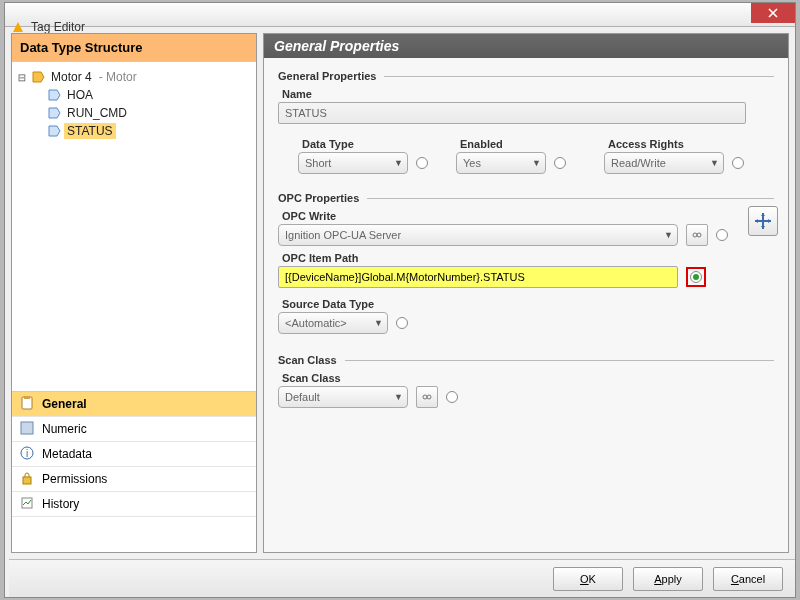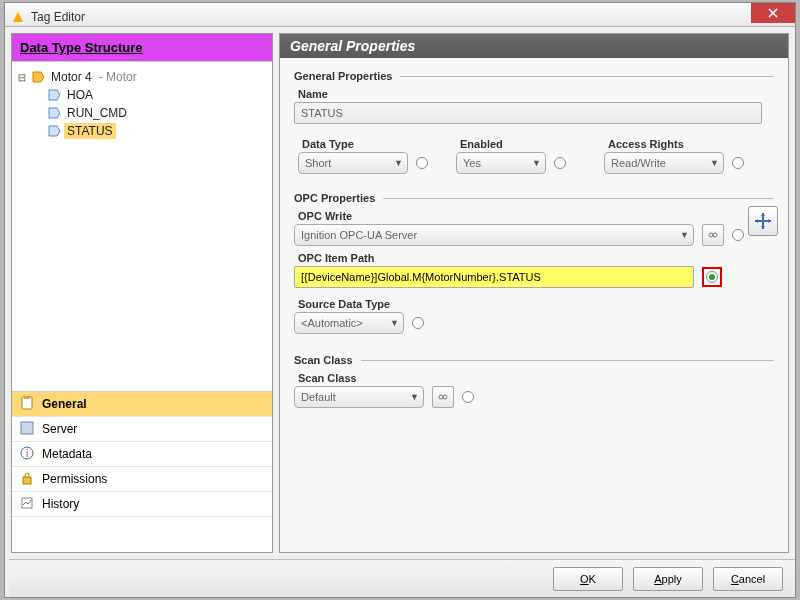--- a/index.html
+++ b/index.html
@@ -1,23 +1,23 @@
 <!DOCTYPE html>
 <html><head>
 <meta charset="utf-8">
 <style>
   * { box-sizing: border-box; font-family: Arial, sans-serif; }
   body { margin: 0; background: #b8b8b8; width: 800px; height: 600px; overflow: hidden; }
   .window { position: absolute; left: 4px; top: 2px; width: 792px; height: 596px; background: #f0f0f0; border: 1px solid #888; }
-  .titlebar { height: 24px; background: linear-gradient(#fdfdfd,#e8e8e8); border-bottom: 1px solid #b0b0b0; display: flex; align-items: center; padding: 4px 0 0 6px; font-size: 12px; color: #333; position: relative; }
+  .titlebar { height: 24px; background: linear-gradient(#fdfdfd,#e8e8e8); border-bottom: 1px solid #b0b0b0; display: flex; align-items: flex-start; padding: 17px 0 0 6px; font-size: 12px; color: #333; position: relative; }
   .titlebar .app-icon { width:14px; height:14px; margin-right:6px; }
   .close-btn { position:absolute; right:0; top:0; width:44px; height:20px; background:#c94040; color:#fff; display:flex; align-items:center; justify-content:center; font-size:12px; cursor:pointer; }
   .content { position:absolute; top:24px; left:0; right:0; bottom:38px; display:flex; }
   .left-pane { width: 262px; border:1px solid #999; margin:6px 3px 6px 6px; background:#fff; display:flex; flex-direction:column; }
-  .left-title { font-weight:bold; font-size:13px; padding:6px 8px; background:#d946ef; border-bottom:1px solid #ccc;text-decoration:underline; }
+  .left-title { font-weight:bold; font-size:13px; padding:6px 8px; background:#fdba74; border-bottom:1px solid #ccc; }
   .tree { flex:0 0 auto; height: 330px; padding:6px 4px; font-size:12px; color:#222; overflow:auto; border-bottom:1px solid #ccc;}
   .tree-node { display:flex; align-items:center; height:18px; }
   .tree-toggle { width:12px; text-align:center; font-size:10px; color:#555; cursor:pointer; }
   .tree-icon { width:14px; height:14px; margin:0 3px; display:inline-flex; align-items:center; justify-content:center; }
   .tag-yellow { color:#d89a00; }
   .tag-blue { color:#4a80c8; }
   .tree-label { padding:1px 3px; }
   .tree-label.sel { background:#ffd877; }
   .tree-type { color:#888; margin-left:4px; }
   .left-tabs { flex:1; overflow:auto; }
@@ -34,21 +34,21 @@
   .inp { height:22px; border:1px solid #aaa; border-radius:2px; background:linear-gradient(#f4f4f4,#eaeaea); padding:2px 6px; font-size:11px; color:#666; }
   .inp.wide { width:468px; }
   .inp.yellow { background:#ffff66; color:#000; }
   .sel-box { height:22px; border:1px solid #aaa; border-radius:4px; background:linear-gradient(#fdfdfd,#e6e6e6); display:flex; align-items:center; justify-content:space-between; padding:0 4px 0 6px; font-size:11px; color:#666; }
   .sel-box .arrow { font-size:9px; color:#555; }
   .radio { width:12px; height:12px; border:1px solid #888; border-radius:50%; background:#fff; display:inline-block; }
   .radio.on::after { content:""; display:block; width:6px; height:6px; background:#2aa02a; border-radius:50%; margin:2px; }
   .icon-btn { width:22px; height:22px; border:1px solid #aaa; border-radius:2px; background:linear-gradient(#fff,#e6e6e6); display:inline-flex; align-items:center; justify-content:center; cursor:pointer; }
   .plus-btn { position:absolute; right:10px; top:172px; width:30px; height:30px; border:1px solid #999; border-radius:3px; background:linear-gradient(#fff,#e6e6e6); display:flex; align-items:center; justify-content:center; cursor:pointer; }
   .red-frame { border:2px solid #d00; padding:2px; display:inline-flex; }
-  .col3 { display:grid; grid-template-columns: 150px 140px 170px; gap:8px; margin-left:4px; }
+  .col3 { display:grid; grid-template-columns: 150px 140px 170px; gap:8px; margin-left:20px; }
   .footer { position:absolute; left:4px; right:0; bottom:0; height:38px; background:linear-gradient(#f5f5f5,#e6e6e6); border-top:1px solid #bbb; display:flex; align-items:center; justify-content:flex-end; padding:0 12px; gap:10px; }
   .btn { min-width:70px; height:24px; border:1px solid #999; border-radius:2px; background:linear-gradient(#fff,#e4e4e4); font-size:11px; cursor:pointer; }
   .btn u { text-decoration: underline; }
 </style>
 </head>
 <body>
 
 <div class="window">
   <div class="titlebar">
     <span class="app-icon">
@@ -111,21 +111,21 @@
           <span class="ticon"><svg width="14" height="14">
                 <rect x="2" y="1" width="10" height="12" rx="1" fill="#fff" stroke="#aa7c30"></rect>
                 <rect x="4" y="0" width="6" height="3" fill="#d2a34a"></rect>
               </svg></span>
           <span>General</span>
         </div>
         <div class="left-tab">
           <span class="ticon"><svg width="14" height="14">
                 <rect x="1" y="1" width="12" height="12" fill="#c8d8e8" stroke="#6a8ab0"></rect>
               </svg></span>
-          <span>Server</span>
+          <span>Numeric</span>
         </div>
         <div class="left-tab">
           <span class="ticon"><svg width="14" height="14">
                 <circle cx="7" cy="7" r="6" fill="#fff" stroke="#3a6ab0"></circle>
                 <text x="7" y="11" text-anchor="middle" font-size="10" fill="#3a6ab0">i</text>
               </svg></span>
           <span>Metadata</span>
         </div>
         <div class="left-tab">
           <span class="ticon"><svg width="14" height="14">

